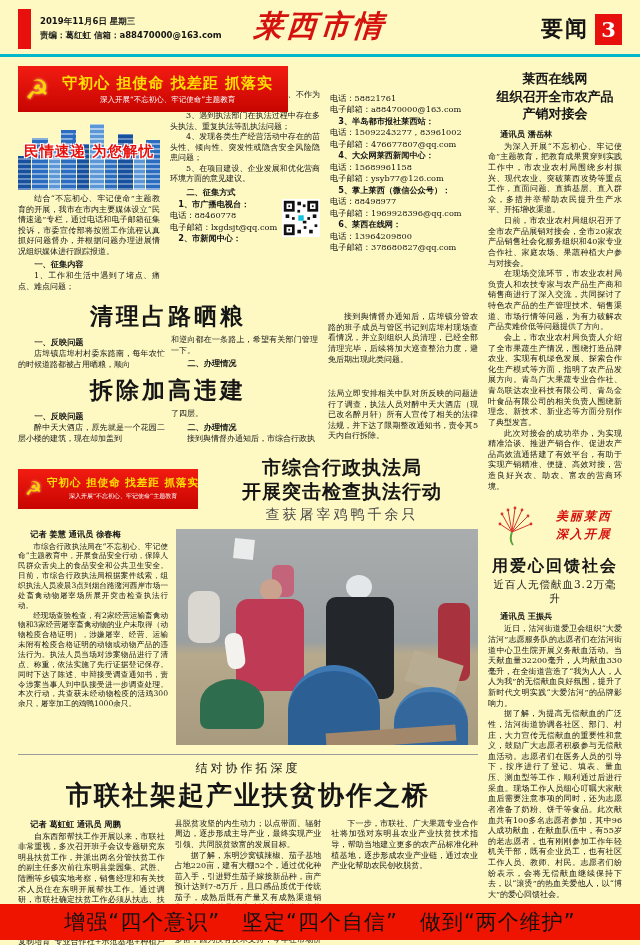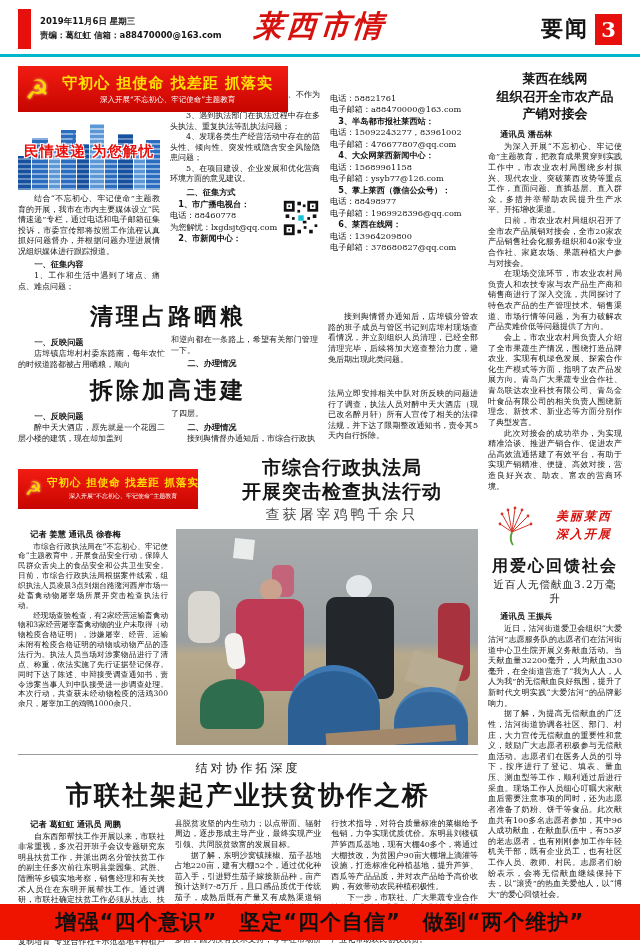--- a/index.html
+++ b/index.html
@@ -1,16 +1,16 @@
 <!DOCTYPE html>
 <html><head>
 <meta charset="utf-8">
 <style>
   html,body{margin:0;padding:0;background:#8a8a8a;}
-  .page{width:640px;height:945px;margin:0 auto;background:#ffffff;position:relative;overflow:hidden;
+  .page{width:640px;height:945px;margin:0 auto;background:#fef9c3;position:relative;overflow:hidden;
         font-family:"DejaVu Serif","Liberation Serif",serif;color:#151515;}
   
   .hdr{height:54px;display:flex;align-items:center;padding:4px 18px 0;position:relative;box-sizing:border-box;}
   .hdr-rule{border-bottom:3px solid #00b7cb;margin:0 0 2px 0;}
   .hdr-redbar{width:13px;height:40px;background:#e8100c;margin-right:9px;}
   .hdr-date{font-size:8.5px;font-weight:bold;line-height:1.6;font-family:"DejaVu Sans","Liberation Sans",sans-serif;}
   .masthead{position:absolute;left:50%;top:50%;transform:translate(-50%,-52%) skewX(-4deg);
             color:#d6120e;font-size:30px;font-weight:bold;font-style:italic;letter-spacing:3px;white-space:nowrap;}
   .hdr-right{margin-left:auto;display:flex;align-items:center;gap:6px;}
   .hdr-section{font-size:22px;font-weight:900;font-family:"DejaVu Sans","Liberation Sans",sans-serif;letter-spacing:2px;}
@@ -91,21 +91,21 @@
             font-family:"DejaVu Sans","Liberation Sans",sans-serif;}
   .r-bt{font-size:8px;line-height:1.33;text-align:justify;}
   .r-bt p{margin:0;text-indent:2em;}
   .civ{display:flex;align-items:center;justify-content:center;gap:4px;margin:12px 0 10px;}
   .civ-text{color:#d6120e;font-weight:bold;font-style:italic;font-size:12px;line-height:1.5;letter-spacing:2px;white-space:nowrap;}
   .blood-title{text-align:center;font-size:16px;font-weight:900;letter-spacing:2px;margin:2px 0 1px;
                font-family:"DejaVu Sans","Liberation Sans",sans-serif;}
   .blood-sub{text-align:center;font-size:10.5px;letter-spacing:1px;margin:0 0 5px;color:#222;}
   
   .footer{position:absolute;left:0;right:0;bottom:5px;height:36px;background:#ee1400;
-          display:flex;align-items:center;justify-content:center;font-size:21px;font-weight:700;color:#101010;
+          display:flex;align-items:center;justify-content:center;font-size:21px;font-weight:400;color:#101010;
           letter-spacing:1px;font-family:"DejaVu Sans","Liberation Sans",sans-serif;white-space:nowrap;}
 </style>
 </head>
 <body>
 
 <div class="page">
 
   <div class="hdr">
     <div class="hdr-redbar"></div>
     <div class="hdr-date">
@@ -191,21 +191,21 @@
               </g>
             <g fill="#111">
                 <rect x="7" y="7" width="2" height="2"></rect>
                 <rect x="33" y="7" width="2" height="2"></rect>
                 <rect x="7" y="33" width="2" height="2"></rect>
               </g>
             <rect x="18" y="18" width="6" height="6" fill="#19c2d8"></rect>
           </svg>
           <div class="clb">1、市广播电视台：</div>
           <div class="cl">电话：88460778</div>
-          <div class="cl">为您解忧：lxgdsjt@qq.com</div>
+          <div class="cl">电子邮箱：lxgdsjt@qq.com</div>
           <div class="clb">2、市新闻中心：</div>
         </div>
 
         <div class="tcol3">
           <div class="cl">电话：58821761</div>
           <div class="cl">电子邮箱：a88470000@163.com</div>
           <div class="clb">3、半岛都市报社莱西站：</div>
           <div class="cl">电话：15092243277，83961002</div>
           <div class="cl">电子邮箱：476677807@qq.com</div>
           <div class="clb">4、大众网莱西新闻中心：</div>
@@ -316,21 +316,20 @@
         <div class="ccols">
           <div class="cc">
             <div class="byline">记者 葛虹虹 通讯员 周鹏</div>
             <p>自东西部帮扶工作开展以来，市联社非常重视，多次召开班子会议专题研究东明县扶贫工作，并派出两名分管扶贫工作的副主任多次前往东明县棠园集、武胜、陆圈等乡镇实地考察，销售经理和有关技术人员住在东明开展帮扶工作。通过调研，市联社确定扶贫工作必须从扶志、扶智、扶产业思想出发，通过建立或改造种植基地、种出优质的农产品，依托广大果蔬专业合作社的农超对接渠道进行销售，复制培育“专业合作社+示范基地+种植户+超市”模式，典型引路、示范带动，营造起东明</p>
           </div>
           <div class="cc">
             <p style="text-indent:0;">县脱贫攻坚的内生动力；以点带面、辐射周边，逐步形成主导产业，最终实现产业引领、共同脱贫致富的发展目标。</p>
             <p>据了解，东明沙窝镇辣椒、茄子基地占地220亩，建有大棚52个，通过优化种苗入手，引进野生茄子嫁接新品种，亩产预计达到7-8万斤，且口感品质优于传统茄子，成熟后既有产量又有成熟渠道销售，每亩效益是传统种植的5-6倍，由此带动当地农民高标准、高产量、高效益种植。沙窝镇阳光玫瑰基地，现在占地130多亩，因为没有技术支持，今年在市场价格15元时，每斤只能卖到6元，针对这一状况，市联社近期将联系青岛有关专家进</p>
           </div>
           <div class="cc">
-            <p style="text-indent:0;">行技术指导，对符合质量标准的菜椒给予包销，力争实现优质优价。东明县刘楼镇芦笋西瓜基地，现有大棚40多个，将通过大棚技改，为贫困户90亩大棚增上滴灌等设施，打造标准化种植基地，提升芦笋、西瓜等产品品质，并对农产品给予高价收购，有效带动农民种植积极性。</p>
             <p>下一步，市联社、广大果蔬专业合作社将加强对东明县农业产业扶贫技术指导，帮助当地建立更多的农产品标准化种植基地，逐步形成农业产业链，通过农业产业化帮助农民创收脱贫。</p>
           </div>
         </div>
       </div>
     </div>
 
     <div class="right">
       <div>
         <div class="r-title">
           <div>莱西在线网</div>

